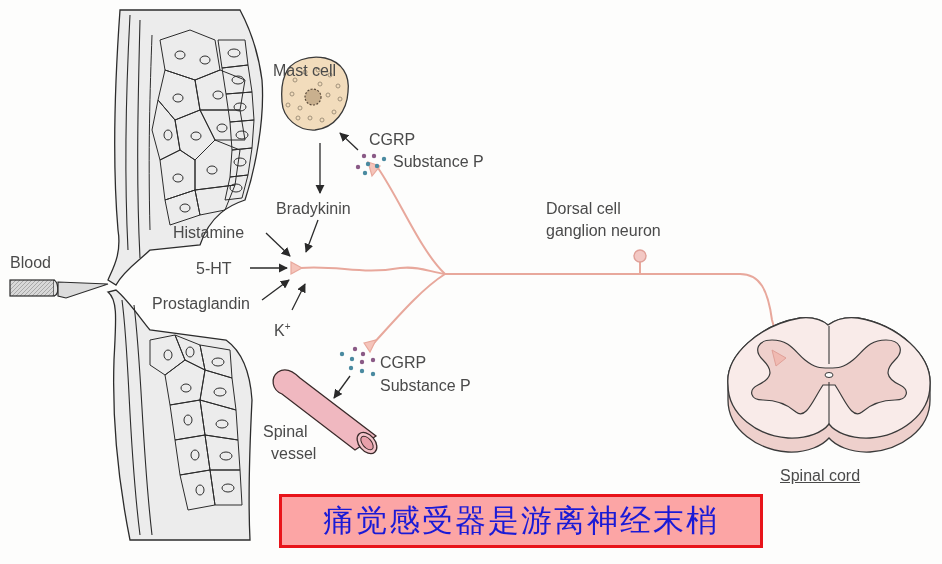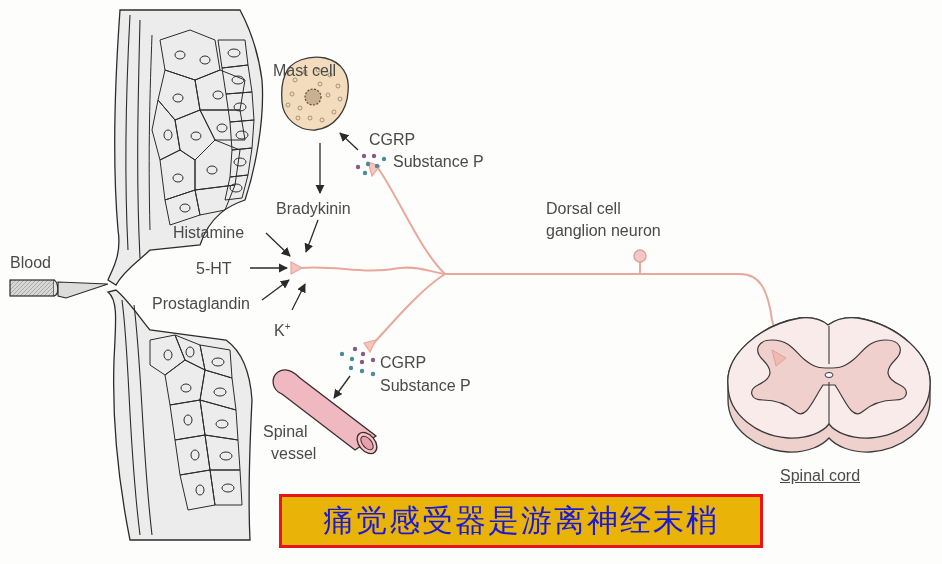--- a/index.html
+++ b/index.html
@@ -1,19 +1,19 @@
 <!DOCTYPE html>
 <html><head>
 <meta charset="utf-8">
 <style>
   html, body { margin: 0; padding: 0; background: #ffffff; }
   #stage { position: relative; width: 942px; height: 564px; overflow: hidden; background: #fdfdfc; font-family: "Liberation Sans", sans-serif; }
   svg { position: absolute; left: 0; top: 0; }
   .lbl { position: absolute; color: #4a4a4a; font-size: 16px; line-height: 18px; white-space: nowrap; font-family: "Liberation Sans", sans-serif; }
-  .caption-box { position: absolute; left: 279px; top: 494px; width: 484px; height: 54px; border: 3px solid #e8141a; box-sizing: border-box; background: #eab308; display: flex; align-items: center; justify-content: center; }
+  .caption-box { position: absolute; left: 279px; top: 494px; width: 484px; height: 54px; border: 3px solid #e8141a; box-sizing: border-box; background: #fca5a5; display: flex; align-items: center; justify-content: center; }
   .caption-text { color: #1a1ad6; font-size: 31px; letter-spacing: 2px; font-family: "DejaVu Serif", "Liberation Serif", serif; }
 </style>
 </head>
 <body>
 
 <div id="stage">
 <svg width="942" height="564" viewBox="0 0 942 564">
   <defs>
     <marker id="ah" viewBox="0 0 10 10" refX="9" refY="5" markerWidth="7" markerHeight="7" orient="auto-start-reverse">
       <path d="M0,0 L10,5 L0,10 z" fill="#2a2a2a"></path>

